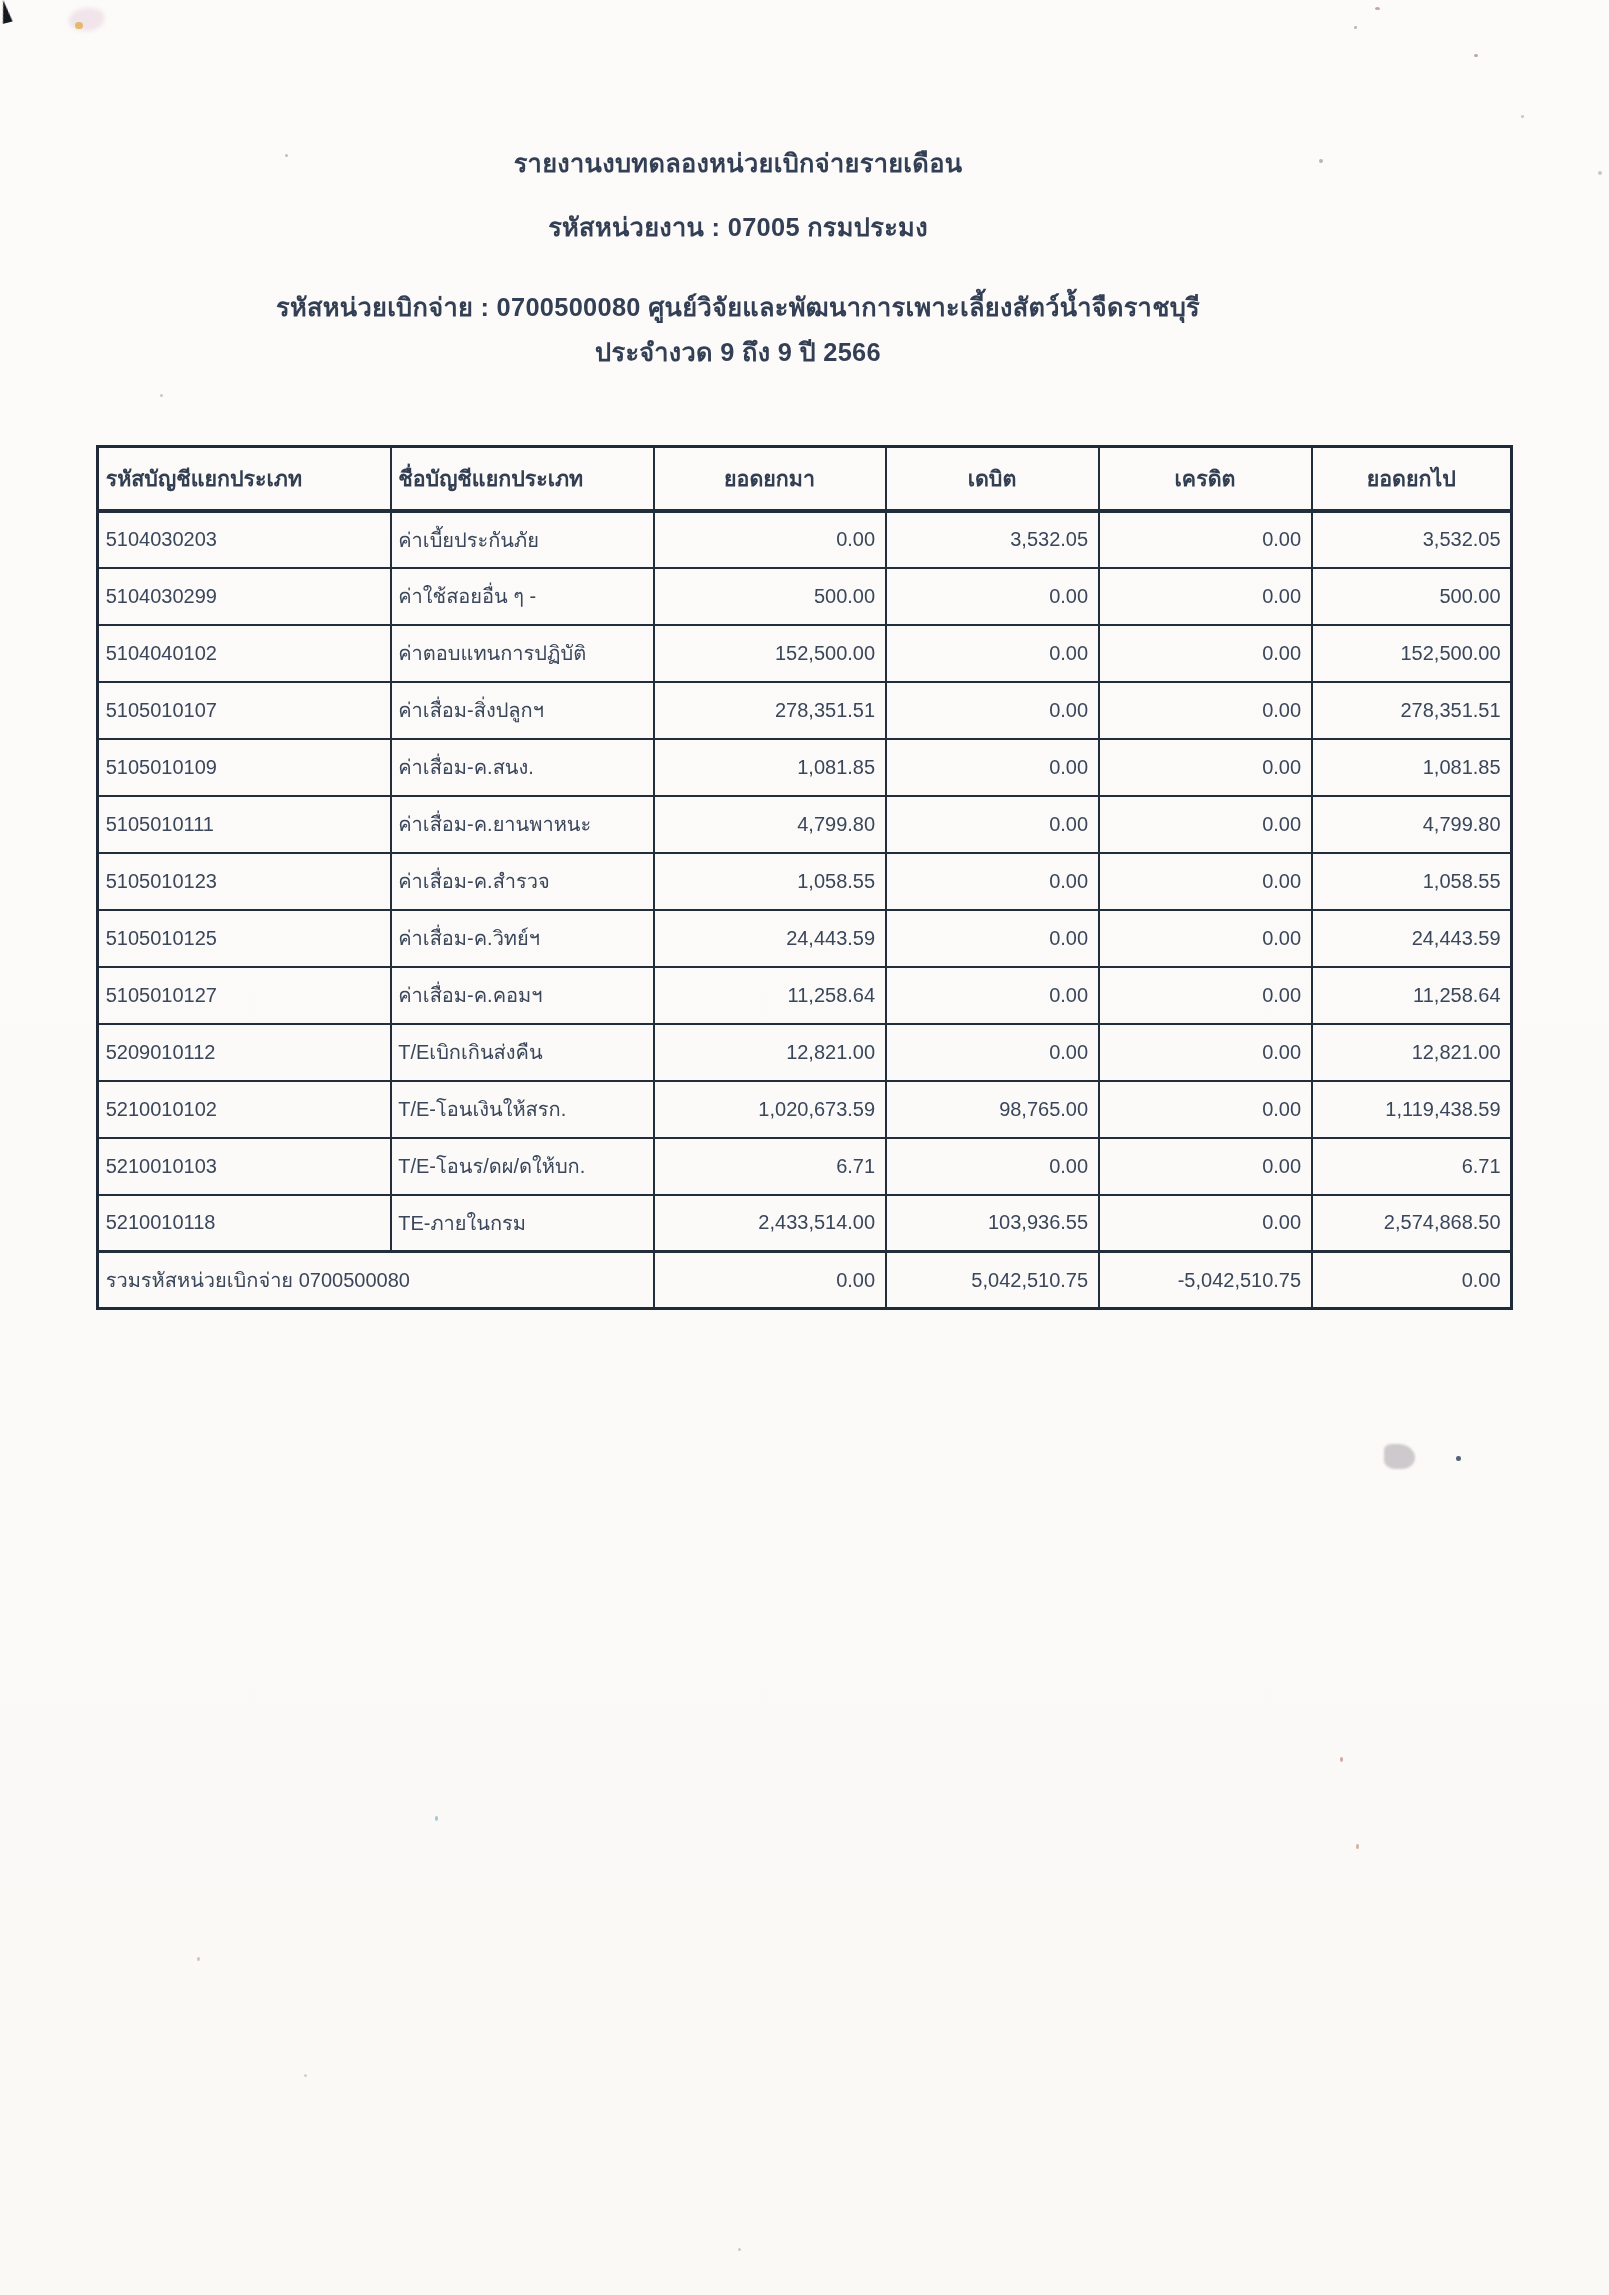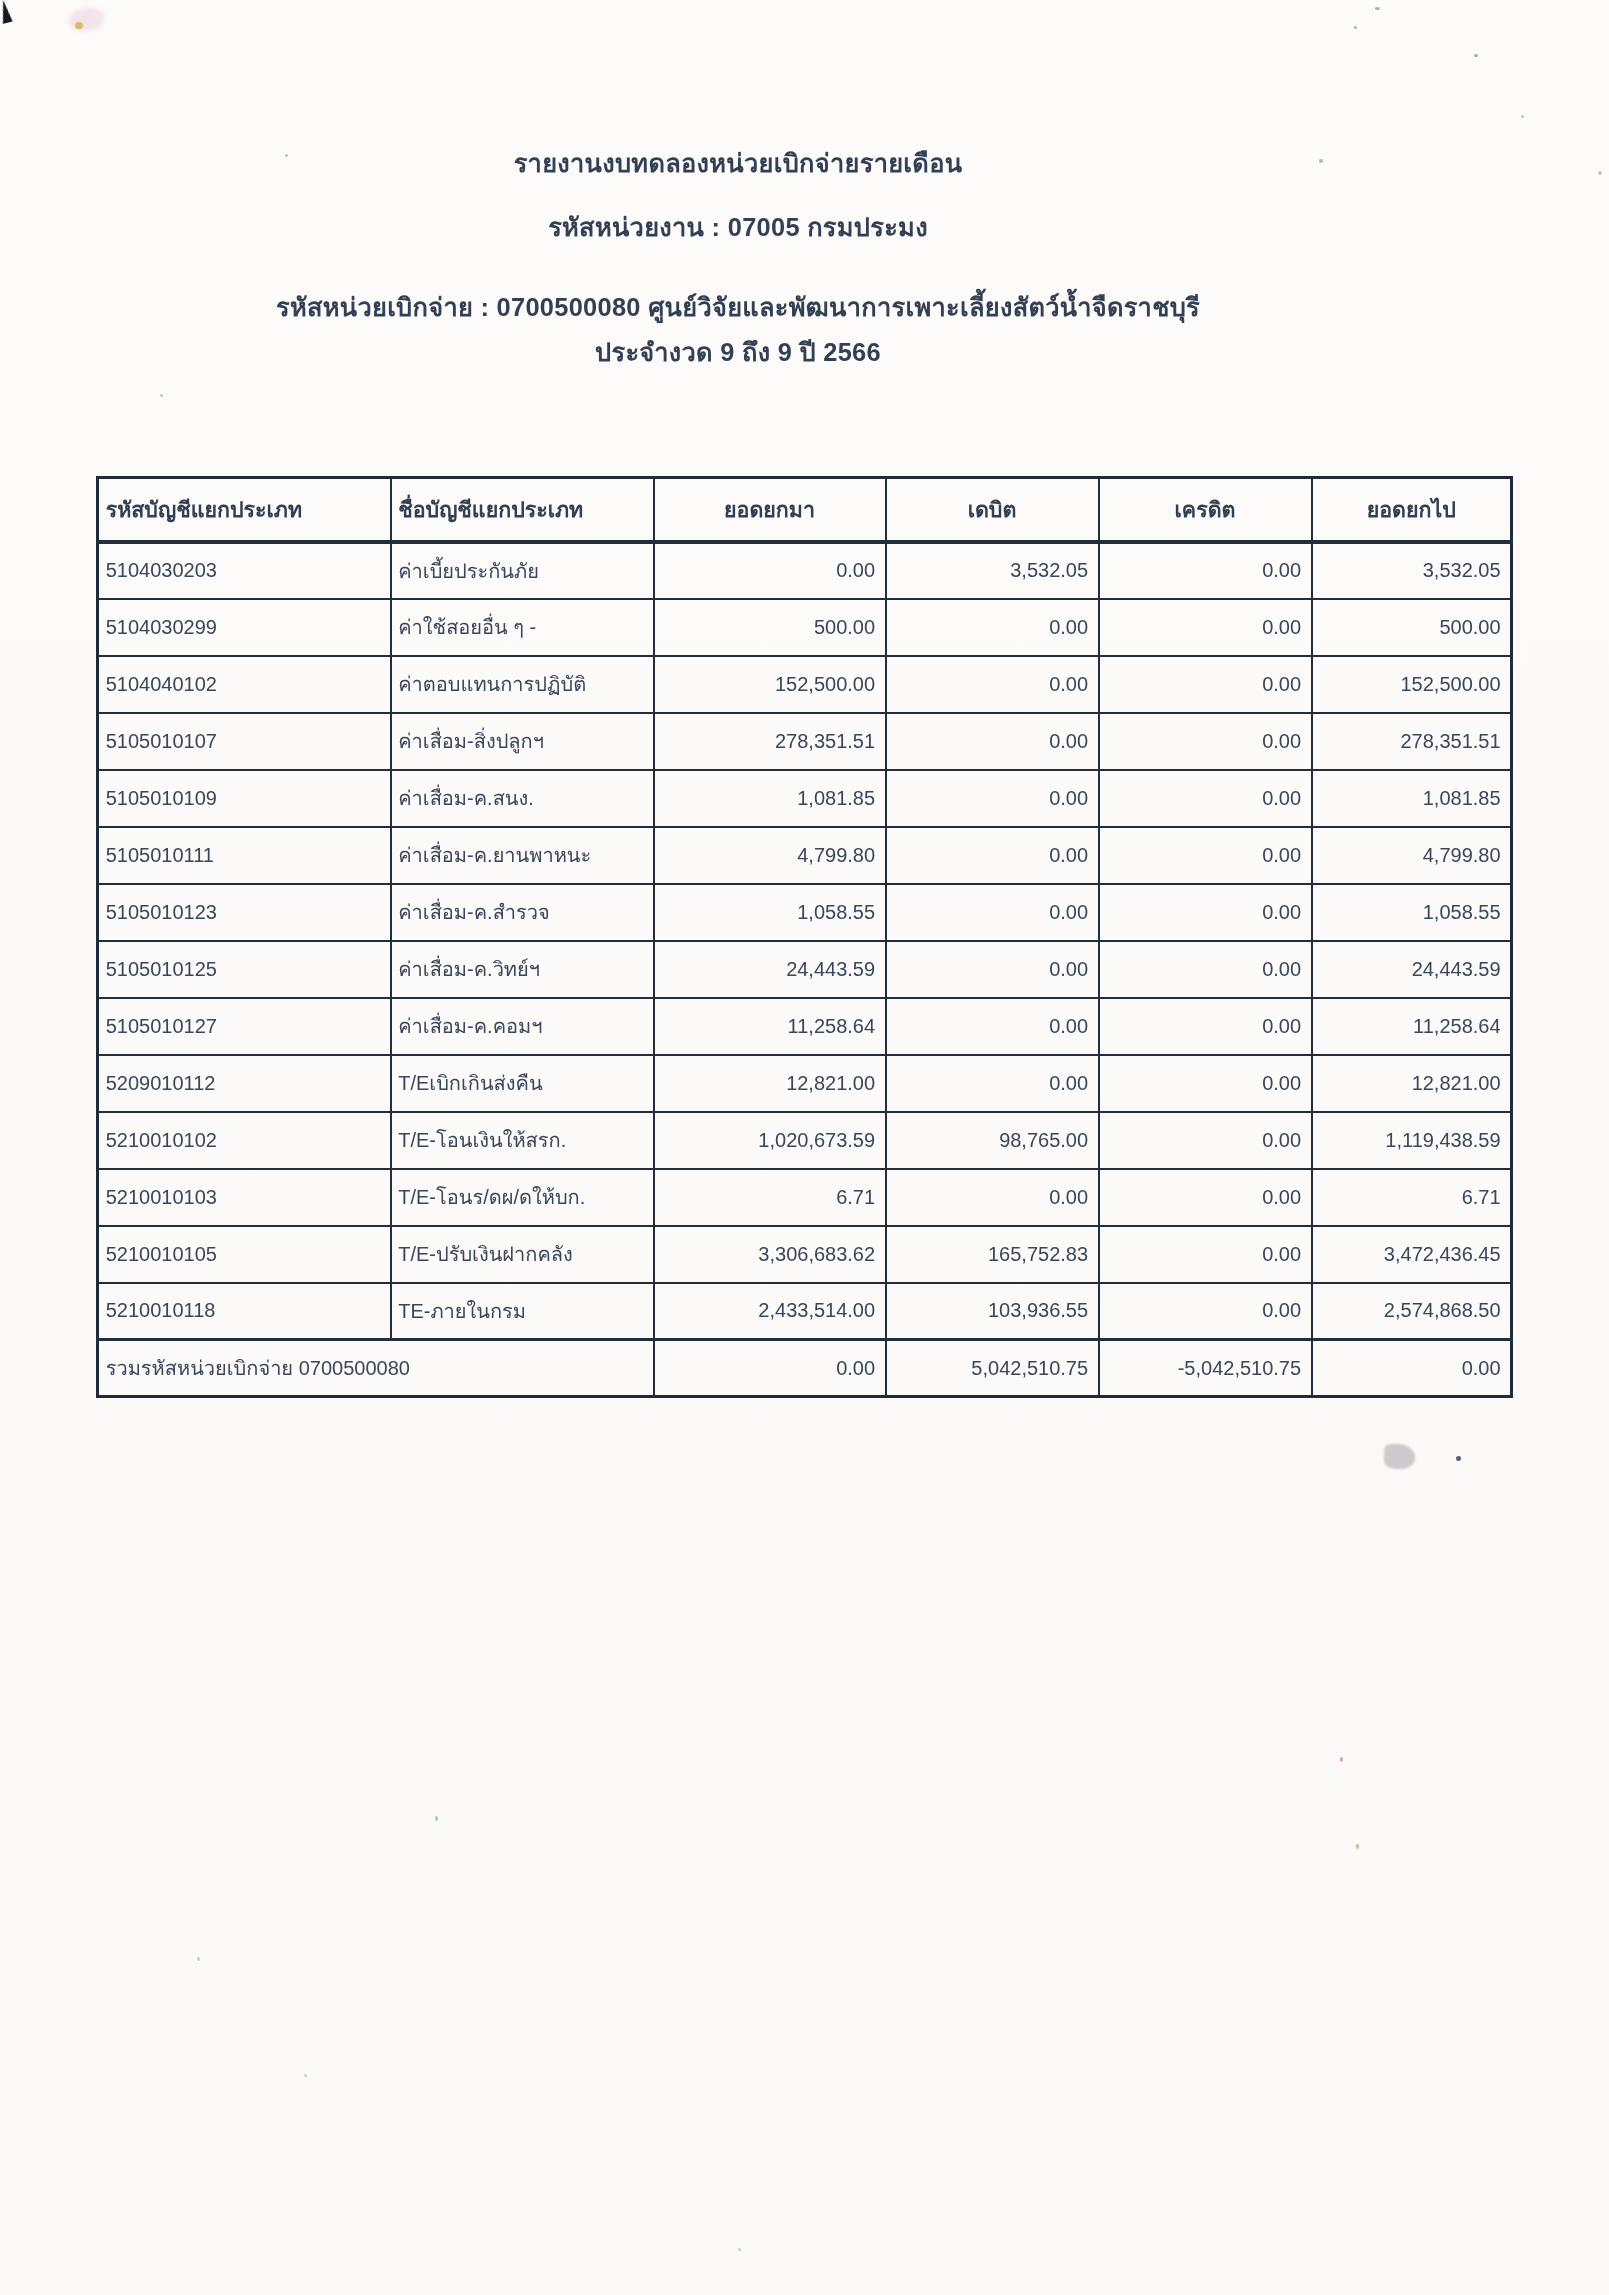--- a/index.html
+++ b/index.html
@@ -33,21 +33,20 @@
 
   
   .table-wrap { position: absolute; left: 96px; top: 445px; }
   table.trial {
     border-collapse: collapse;
     table-layout: fixed;
     width: 1414px;
     color: #3a465a;
     background: transparent;
     border: 3.3px solid #1f2b38;
-    margin-top: 31px;
   }
   table.trial th, table.trial td {
     border: 2px solid #222e3c;
     overflow: hidden;
     white-space: nowrap;
     vertical-align: middle;
   }
   table.trial thead tr { height: 64px; }
   table.trial th {
     font-size: 21.4px; font-weight: bold; color: #323e52;
@@ -216,28 +215,20 @@
           </tr>
           <tr>
             <td class="cell-left">5210010103</td>
             <td class="cell-left">T/E-โอนร/ดผ/ดให้บก.</td>
             <td class="cell-num">6.71</td>
             <td class="cell-num">0.00</td>
             <td class="cell-num">0.00</td>
             <td class="cell-num">6.71</td>
           </tr>
           <tr>
-            <td class="cell-left">5210010105</td>
-            <td class="cell-left">T/E-ปรับเงินฝากคลัง</td>
-            <td class="cell-num">3,306,683.62</td>
-            <td class="cell-num">165,752.83</td>
-            <td class="cell-num">0.00</td>
-            <td class="cell-num">3,472,436.45</td>
-          </tr>
-          <tr>
             <td class="cell-left">5210010118</td>
             <td class="cell-left">TE-ภายในกรม</td>
             <td class="cell-num">2,433,514.00</td>
             <td class="cell-num">103,936.55</td>
             <td class="cell-num">0.00</td>
             <td class="cell-num">2,574,868.50</td>
           </tr>
         </tbody>
       <tbody>
         <tr class="total-row">

